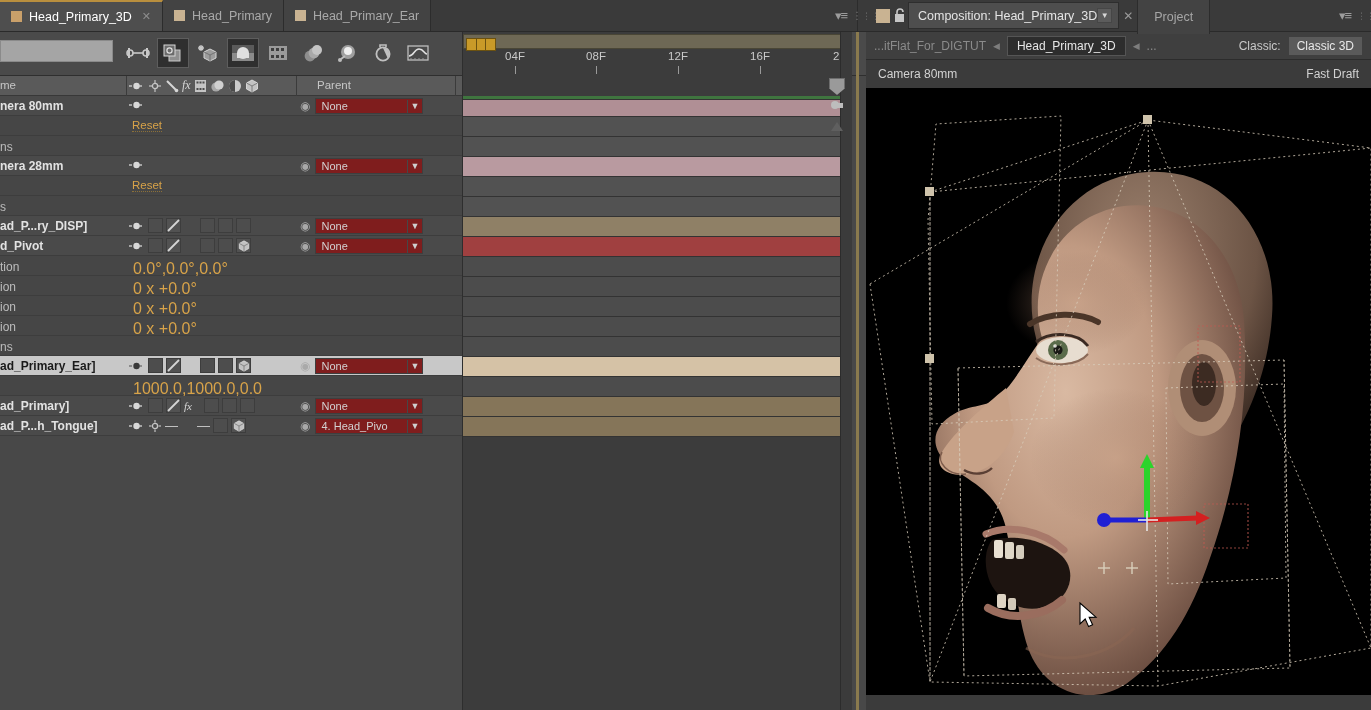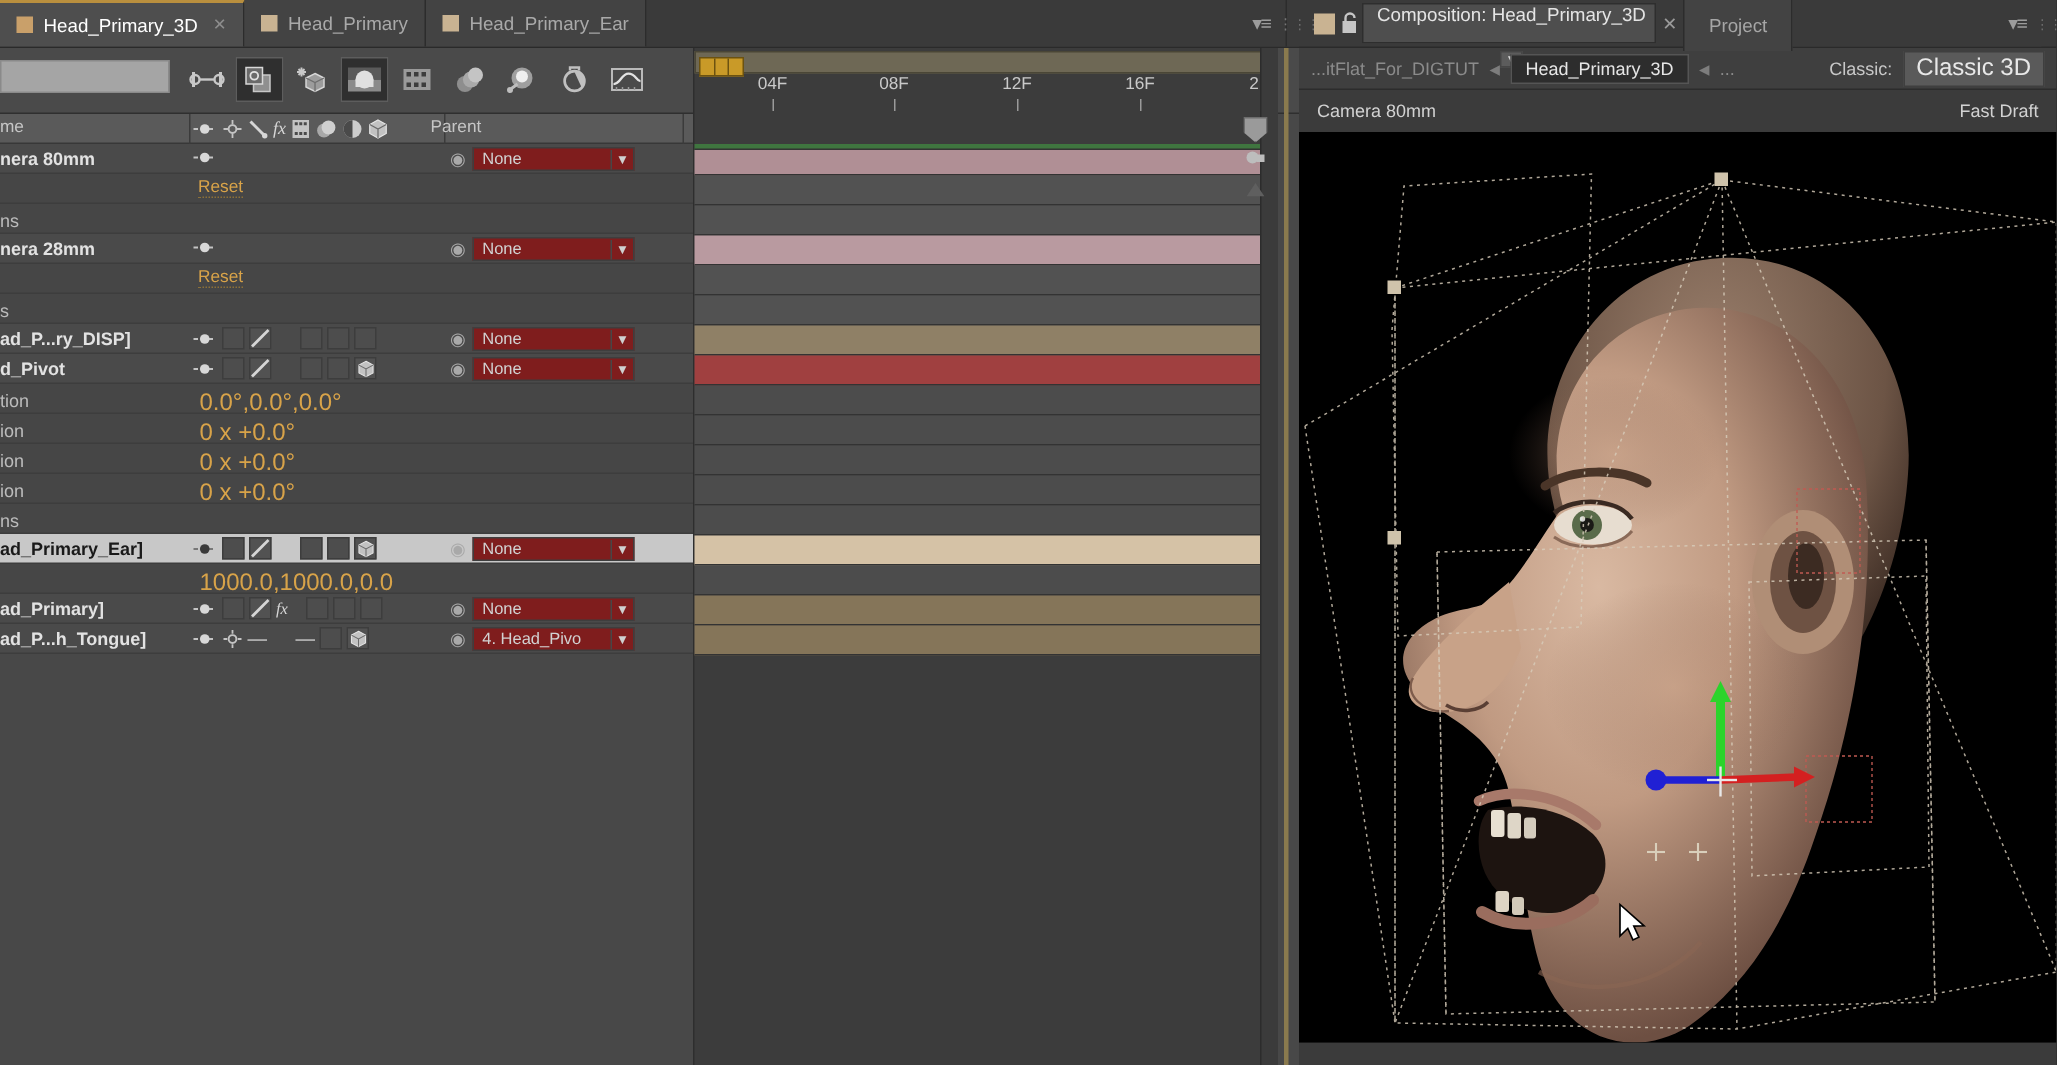--- a/index.html
+++ b/index.html
@@ -86,34 +86,34 @@
   .playhead{ position:absolute; left:0; top:46px; width:16px; height:17px; background:#9a9a9a;
              border:1px solid #6d6d6d; clip-path:polygon(0 0,100% 0,100% 60%,50% 100%,0 60%); }
 
   
   #right{ position:absolute; left:866px; top:0; width:505px; height:710px; background:#3b3b3b; }
   .vtabbar{ height:32px; background:#3a3a3a; display:flex; align-items:stretch; border-bottom:1px solid #2a2a2a;}
   .vgrip{ width:10px; display:flex; align-items:center; justify-content:center; color:#6f6f6f; font-size:9px;}
   .vsw{ width:14px; height:14px; background:#c9b392; align-self:center; }
   .lock{ width:18px; display:flex; align-items:center; justify-content:center; }
   .vtab{ display:flex; align-items:center; background:#4e4e4e; color:#e4e4e4; font-size:12.5px;
-         padding:0 6px 0 9px; border:1px solid #2e2e2e; margin:2px 0; gap:17px;flex-direction:column;}
+         padding:0 6px 0 9px; border:1px solid #2e2e2e; margin:2px 0; gap:0;}
   .vtab .dd{ width:15px; height:15px; background:#5c5c5c; border:1px solid #464646; display:flex;
              align-items:center; justify-content:center; color:#d6d6d6; font-size:8px;}
   .vclose{ width:18px; display:flex; align-items:center; justify-content:center; color:#9a9a9a; font-size:12px;}
   .vtab2{ display:flex; align-items:center; padding:17px 16px; color:#a6a6a6; font-size:12.5px;
           background:#434343; border-right:1px solid #2c2c2c; border-left:1px solid #2c2c2c;}
   .vfill{ flex:1; background:#3a3a3a; display:flex; align-items:center; justify-content:flex-end; padding-right:10px;}
 
   .crumbrow{ height:28px; background:#3f3f3f; display:flex; align-items:center; gap:7px;
              padding:0 8px; border-bottom:1px solid #2c2c2c; font-size:12px; color:#8b8b8b;}
   .crumbchip{ background:#2d2d2d; border:1px solid #555; color:#e6e6e6; padding:2px 9px; font-size:12px;}
   .crumbarr{ color:#7d7d7d; font-size:9px;}
   .rendlabel{ color:#c8c8c8; font-size:12px; margin-left:auto;}
-  .rendchip{ background:#5a5a5a; border:1px solid #3f3f3f; color:#e8e8e8; padding:2px 8px; font-size:16px;}
+  .rendchip{ background:#5a5a5a; border:1px solid #3f3f3f; color:#e8e8e8; padding:2px 8px; font-size:12px;}
 
   .vinfo{ height:28px; background:#3b3b3b; display:flex; align-items:center; padding:0 12px;
           font-size:12px; color:#d2d2d2;}
   .vinfo .fd{ margin-left:auto; }
 
   .canvas{ position:relative; width:505px; height:607px; background:#000; overflow:hidden; }
 </style>
 </head>
 <body>
 
@@ -275,21 +275,21 @@
         <svg width="14" height="14" viewBox="0 0 14 14">
           <circle cx="7" cy="7" r="6" fill="#cccccc"></circle>
             <path d="M7 1 a6 6 0 0 0 0 12z" fill="#4a4a4a"></path>
           </svg>
         <svg width="14" height="14" viewBox="0 0 14 14">
           <path d="M7 1 l5.5 3 v6 l-5.5 3 l-5.5 -3 v-6 z" fill="#c2c2c2" stroke="#e6e6e6" stroke-width="0.8"></path>
           <path d="M1.5 4 l5.5 3 l5.5 -3 M7 7 v6" stroke="#6a6a6a" stroke-width="0.8" fill="none"></path>
           </svg>
       </span>
       <span class="vline" style="left:296px; top:0; height:20px;"></span>
-      <span class="colhead parent" style="position:absolute;left:287px;top:3px;height:auto;width:auto;background:none;border:none;">Parent</span>
+      <span class="colhead parent" style="position:absolute;left:317px;top:3px;height:auto;width:auto;background:none;border:none;">Parent</span>
       <span class="vline" style="left:455px; top:0; height:20px;"></span>
     </div>
 
     <div class="rows">
 
       <div class="row layer">
         <span class="rname">nera 80mm</span>
         <span class="boxes">
           <svg width="17" height="14" viewBox="0 0 17 14">
             <line x1="1" y1="7" x2="16" y2="7" stroke="#c4c4c4" stroke-width="1.4" stroke-dasharray="3 2"></line>

